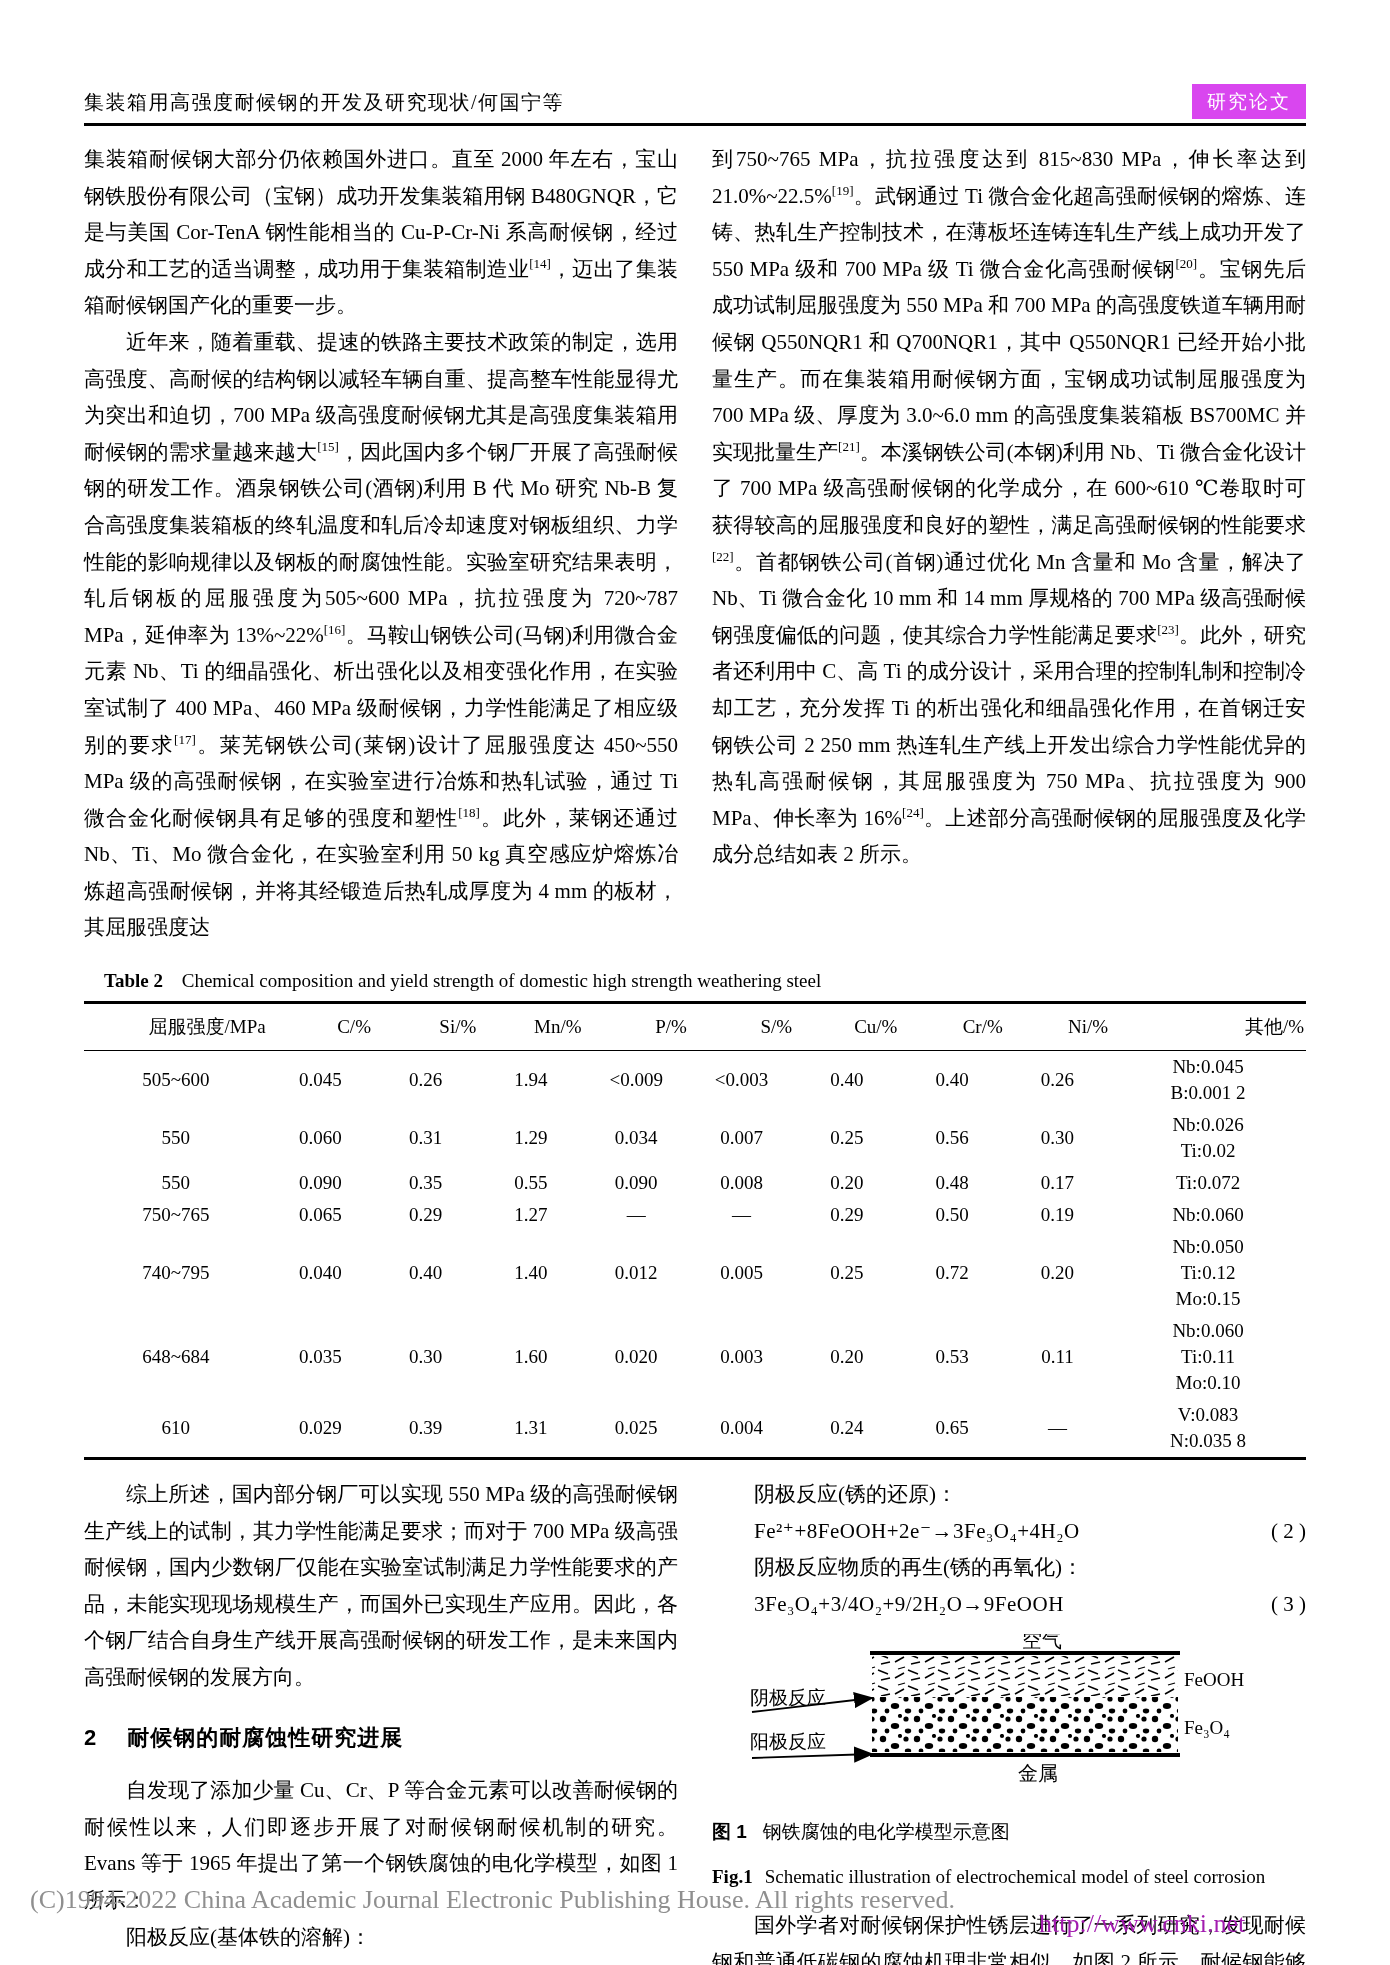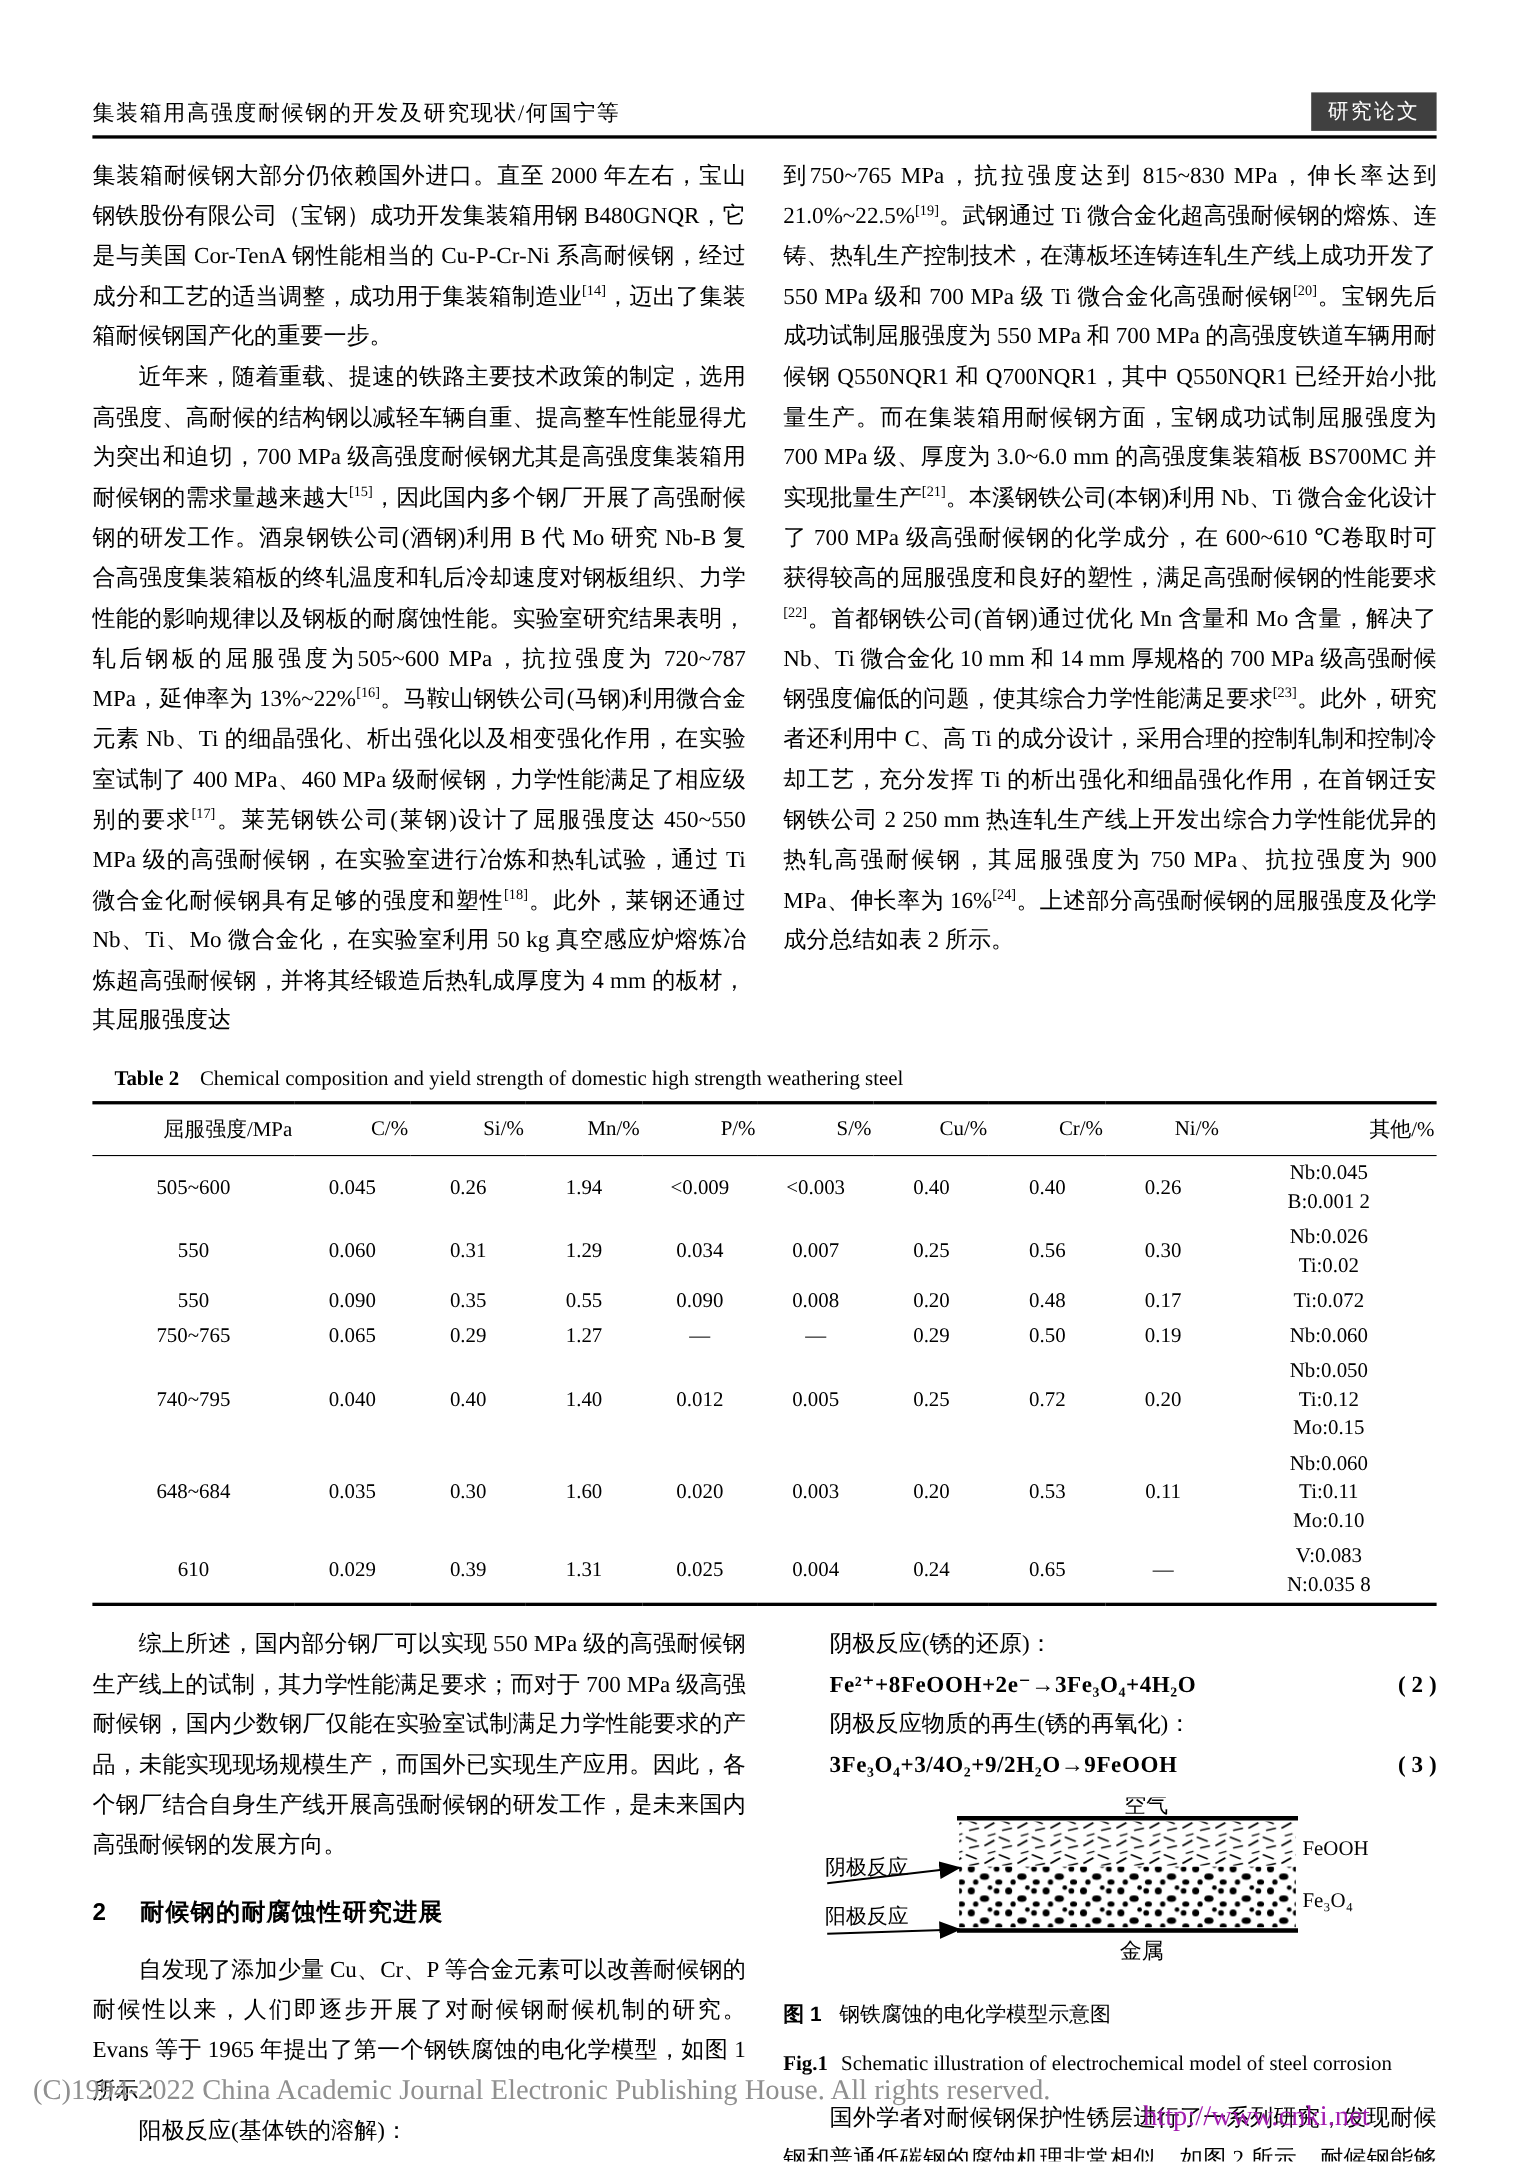--- a/index.html
+++ b/index.html
@@ -37,42 +37,42 @@
   table.datatable col.c-ys{width:15%;}
   table.datatable col.c-el{width:8.6%;}
   table.datatable col.c-other{width:16%;}
   td.other-cell div{line-height:26px;}
   
   .cols.bottom{margin-top:16px;}
   .sec-head{font-family:Liberation Sans, sans-serif;font-weight:bold;
     font-size:22px;margin:24px 0 16px 0;letter-spacing:1px;}
   .sec-head .sec-no{margin-right:30px;}
   .reaction-line{text-indent:2em;}
-  .eqrow{display:flex;justify-content:space-between;font-weight:bold;}
+  .eqrow{display:flex;justify-content:space-between;}
   .eq{text-indent:2em;letter-spacing:.5px;}
   .eqno{white-space:nowrap;}
   
   .figblock{margin:12px 0 2px 30px;}
   .figcap-zh{font-family:"Liberation Sans","DejaVu Sans",sans-serif;font-size:19px;margin-top:10px;}
   .figcap-zh .cap-label{font-weight:bold;margin-right:16px;}
   .figcap-en{font-size:19px;margin-top:8px;}
   .figcap-en .cap-label{font-weight:bold;margin-right:12px;}
   .fig-svg text{font-family:"Liberation Serif","DejaVu Serif",serif;}
   .copyright{position:absolute;left:30px;bottom:26px;width:1340px;display:flex;gap:84px;
     color:#8f8f8f;font-size:26px;white-space:nowrap;}
   .copyright a{color:#a21caf;text-decoration:none;margin-top:24px;}
 </style>
 </head>
 <body>
 
 <div class="page">
 
   <div class="header">
     <div class="running-title">集装箱用高强度耐候钢的开发及研究现状/何国宁等</div>
-    <div class="badge" id="badge" style="background: #404040;">研究论文</div>
+    <div class="badge" id="badge" style="background: #d946ef;">研究论文</div>
   </div>
 
   <div class="cols top">
     <div class="col">
       <p>集装箱耐候钢大部分仍依赖国外进口。直至 2000 年左右，宝山钢铁股份有限公司（宝钢）成功开发集装箱用钢 B480GNQR，它是与美国 Cor-TenA 钢性能相当的 Cu-P-Cr-Ni 系高耐候钢，经过成分和工艺的适当调整，成功用于集装箱制造业<sup>[14]</sup>，迈出了集装箱耐候钢国产化的重要一步。</p>
       <p class="ind">近年来，随着重载、提速的铁路主要技术政策的制定，选用高强度、高耐候的结构钢以减轻车辆自重、提高整车性能显得尤为突出和迫切，700 MPa 级高强度耐候钢尤其是高强度集装箱用耐候钢的需求量越来越大<sup>[15]</sup>，因此国内多个钢厂开展了高强耐候钢的研发工作。酒泉钢铁公司(酒钢)利用 B 代 Mo 研究 Nb-B 复合高强度集装箱板的终轧温度和轧后冷却速度对钢板组织、力学性能的影响规律以及钢板的耐腐蚀性能。实验室研究结果表明，轧后钢板的屈服强度为505~600 MPa，抗拉强度为 720~787 MPa，延伸率为 13%~22%<sup>[16]</sup>。马鞍山钢铁公司(马钢)利用微合金元素 Nb、Ti 的细晶强化、析出强化以及相变强化作用，在实验室试制了 400 MPa、460 MPa 级耐候钢，力学性能满足了相应级别的要求<sup>[17]</sup>。莱芜钢铁公司(莱钢)设计了屈服强度达 450~550 MPa 级的高强耐候钢，在实验室进行冶炼和热轧试验，通过 Ti 微合金化耐候钢具有足够的强度和塑性<sup>[18]</sup>。此外，莱钢还通过 Nb、Ti、Mo 微合金化，在实验室利用 50 kg 真空感应炉熔炼冶炼超高强耐候钢，并将其经锻造后热轧成厚度为 4 mm 的板材，其屈服强度达</p>
     </div>
     <div class="col">
       <p>到750~765 MPa，抗拉强度达到 815~830 MPa，伸长率达到 21.0%~22.5%<sup>[19]</sup>。武钢通过 Ti 微合金化超高强耐候钢的熔炼、连铸、热轧生产控制技术，在薄板坯连铸连轧生产线上成功开发了 550 MPa 级和 700 MPa 级 Ti 微合金化高强耐候钢<sup>[20]</sup>。宝钢先后成功试制屈服强度为 550 MPa 和 700 MPa 的高强度铁道车辆用耐候钢 Q550NQR1 和 Q700NQR1，其中 Q550NQR1 已经开始小批量生产。而在集装箱用耐候钢方面，宝钢成功试制屈服强度为 700 MPa 级、厚度为 3.0~6.0 mm 的高强度集装箱板 BS700MC 并实现批量生产<sup>[21]</sup>。本溪钢铁公司(本钢)利用 Nb、Ti 微合金化设计了 700 MPa 级高强耐候钢的化学成分，在 600~610 ℃卷取时可获得较高的屈服强度和良好的塑性，满足高强耐候钢的性能要求<sup>[22]</sup>。首都钢铁公司(首钢)通过优化 Mn 含量和 Mo 含量，解决了 Nb、Ti 微合金化 10 mm 和 14 mm 厚规格的 700 MPa 级高强耐候钢强度偏低的问题，使其综合力学性能满足要求<sup>[23]</sup>。此外，研究者还利用中 C、高 Ti 的成分设计，采用合理的控制轧制和控制冷却工艺，充分发挥 Ti 的析出强化和细晶强化作用，在首钢迁安钢铁公司 2 250 mm 热连轧生产线上开发出综合力学性能优异的热轧高强耐候钢，其屈服强度为 750 MPa、抗拉强度为 900 MPa、伸长率为 16%<sup>[24]</sup>。上述部分高强耐候钢的屈服强度及化学成分总结如表 2 所示。</p>
     </div>

